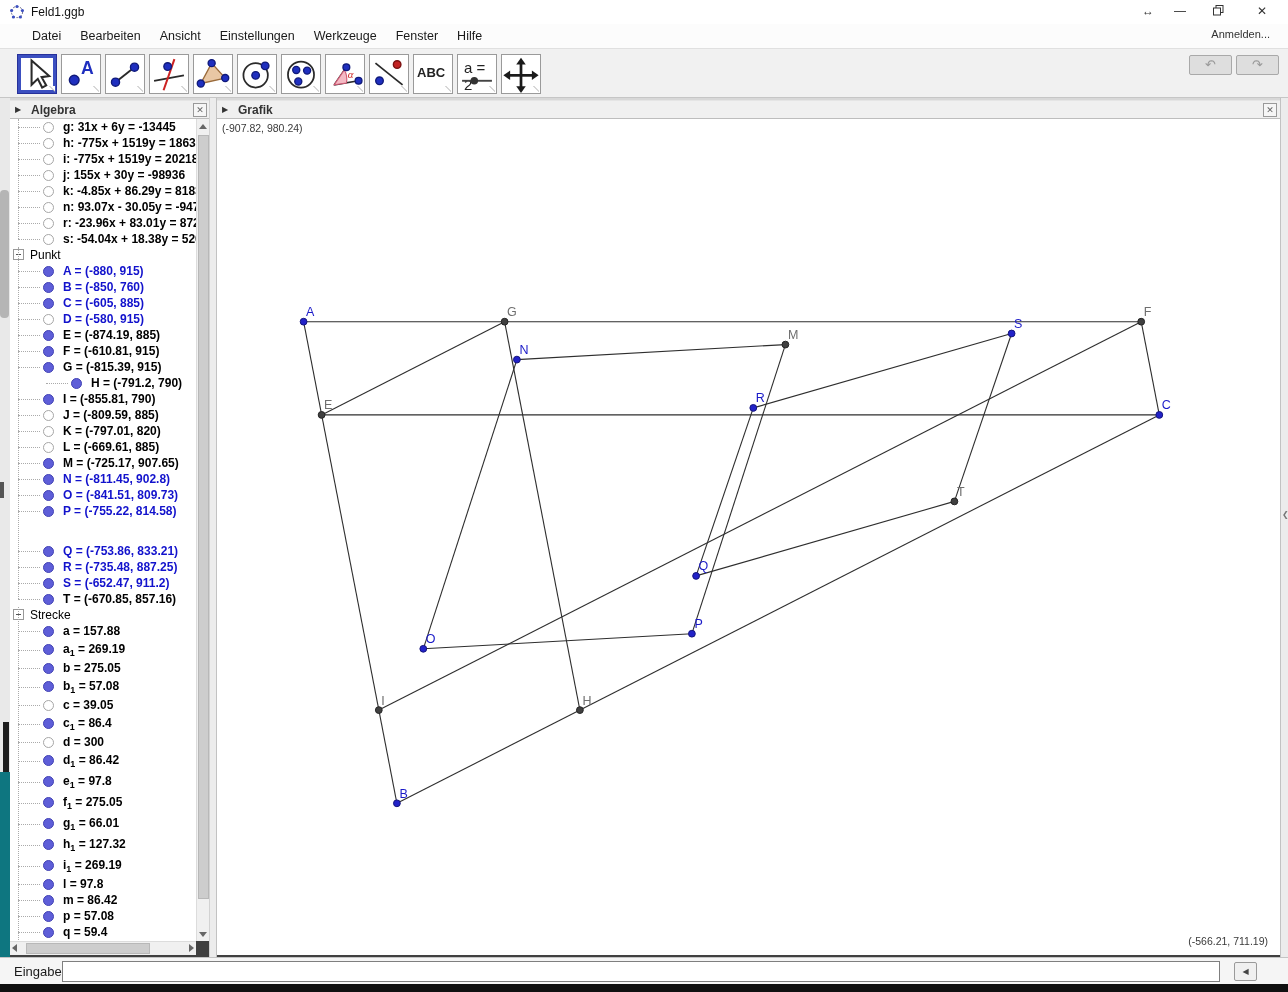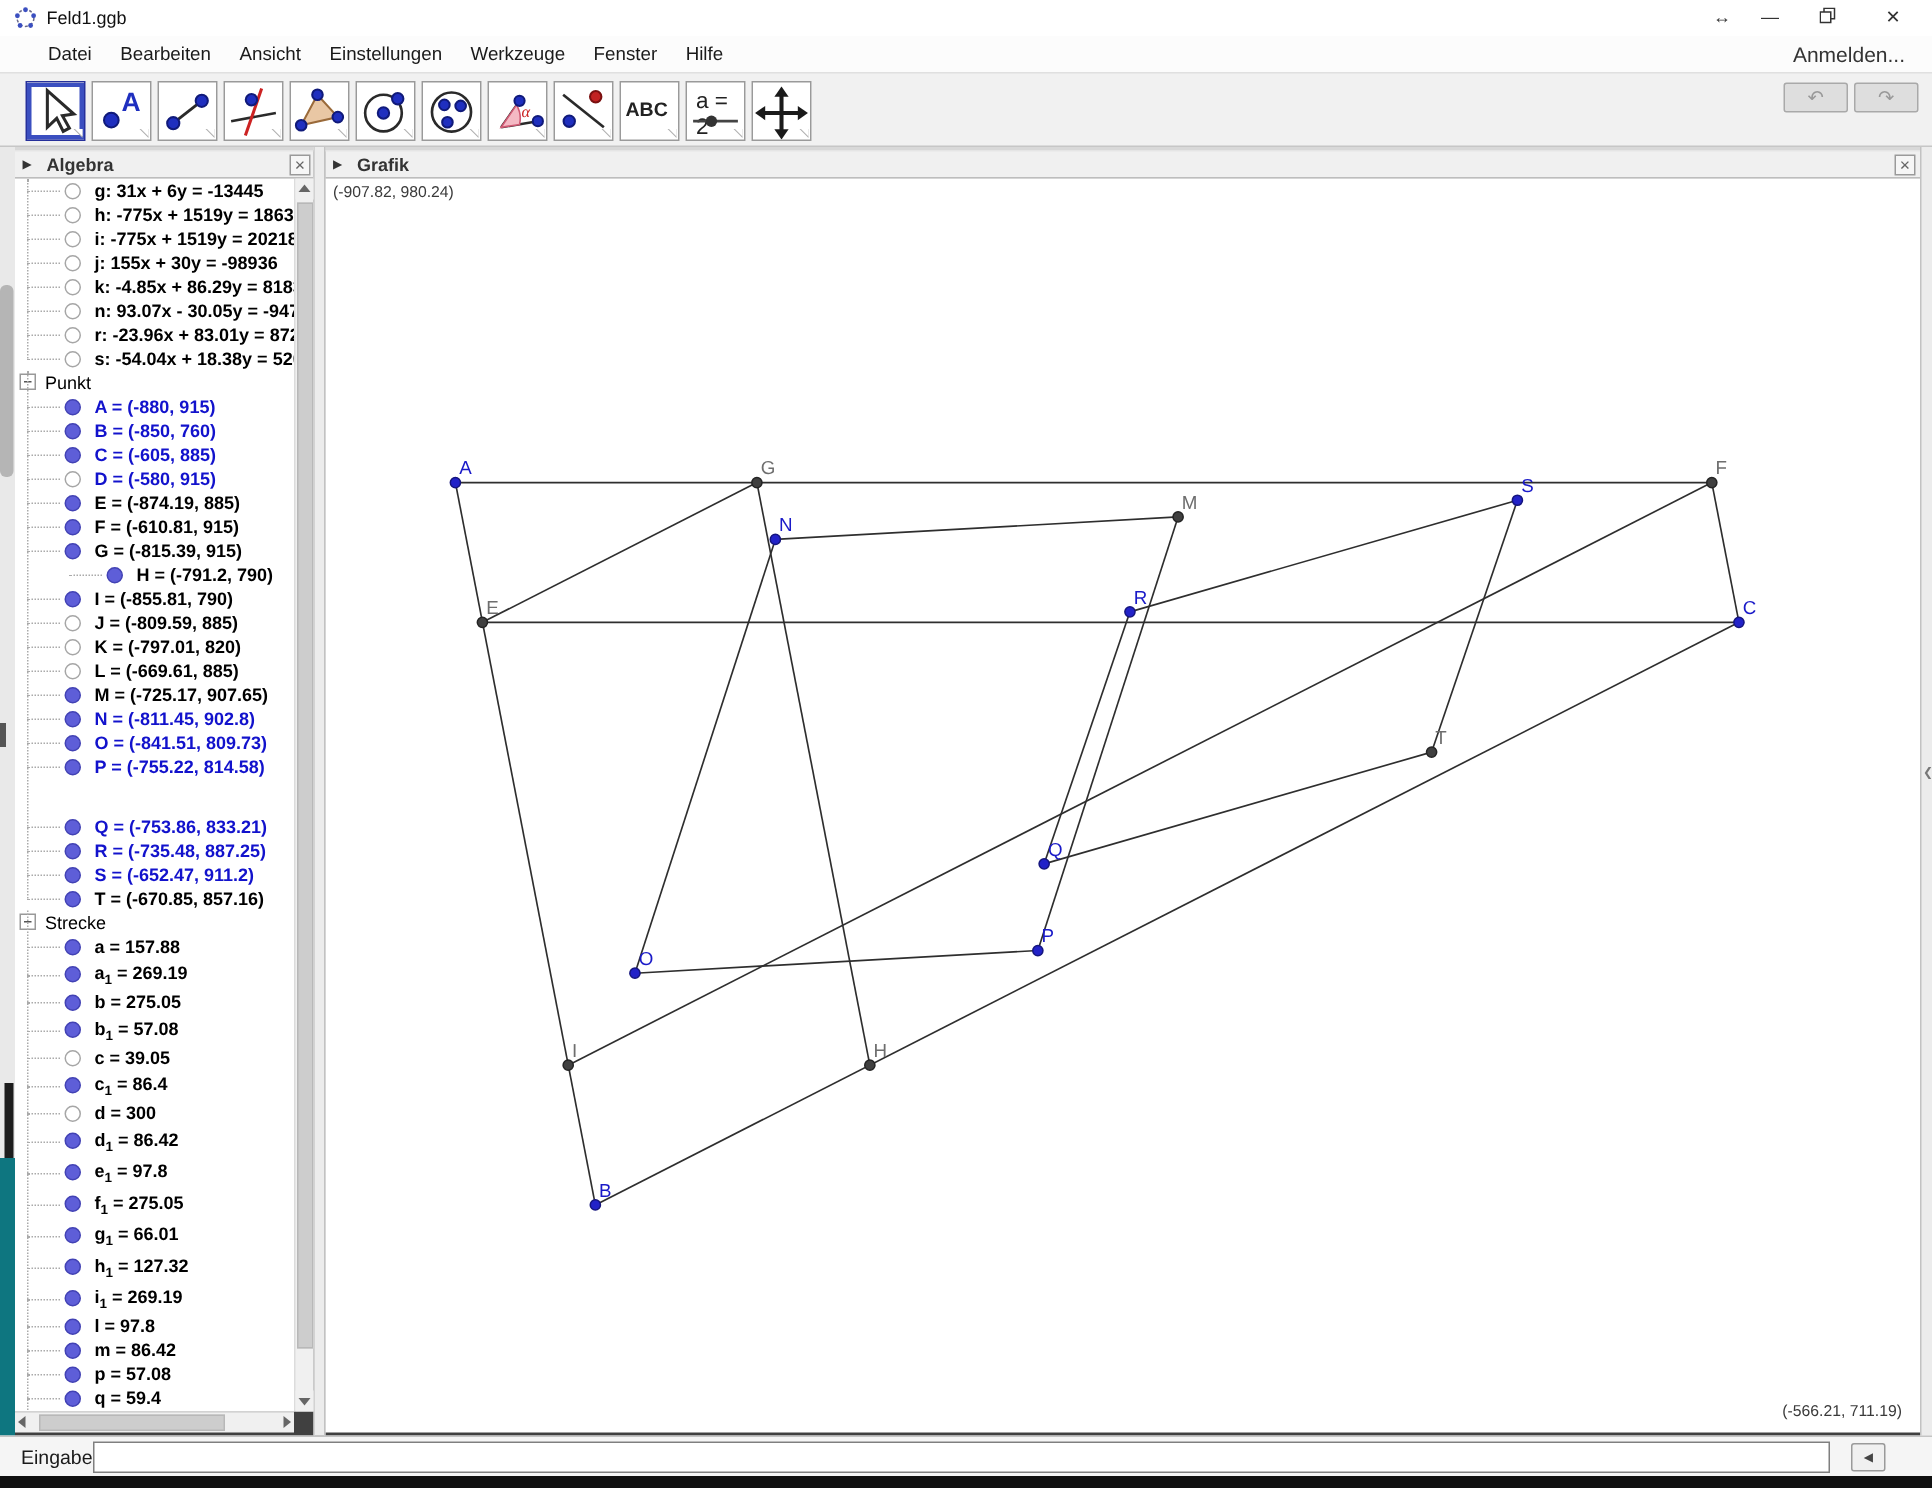--- a/index.html
+++ b/index.html
@@ -10,21 +10,21 @@
   .titlebar { position:absolute; left:0; top:0; width:1288px; height:24px; background:#fff; }
   .title-text { position:absolute; left:31px; top:5px; font-size:12px; color:#111; }
   .app-logo { position:absolute; left:9px; top:4px; width:16px; height:16px; }
   .winbtn { position:absolute; top:0; width:34px; height:22px; text-align:center; line-height:22px; font-size:12px; color:#333; }
   .winbtn svg { margin-top:5px; }
 
   
   .menubar { position:absolute; left:0; top:24px; width:1288px; height:24px; background:#fcfcfc; }
   .menu-items { position:absolute; left:32px; top:0; height:24px; display:flex; gap:19px; align-items:center; }
   .menu-item { font-size:12.5px; color:#1a1a1a; cursor:default; }
-  .signin { position:absolute; right:18px; top:4px; font-size:14px; color:#333; }
+  .signin { position:absolute; right:18px; top:4px; font-size:11px; color:#333; }
 
   
   .toolbar { position:absolute; left:0; top:48px; width:1288px; height:50px; background:#f1f1f1; border-top:1px solid #e0e0e0; border-bottom:1px solid #c6c6c6; }
   .tbtn { position:absolute; top:5px; width:40px; height:40px; background:#fff; border:1px solid #9a9a9a; }
   .tbtn.selected { box-shadow:0 0 0 3px #3b4fc0 inset; border:1px solid #26309a; }
   .tbtn .dd { position:absolute; right:1px; bottom:1px; width:0; height:0; border-left:6px solid transparent; border-top:6px solid #b0b0b0; }
   .tbtn .dd::after { content:""; position:absolute; left:-5px; top:-6px; width:0; height:0; border-left:5px solid transparent; border-top:5px solid #fff; }
   .histbtn { position:absolute; top:6px; width:43px; height:20px; background:#dedede; border:1px solid #a9a9a9; border-radius:2px; color:#999; font-size:13px; line-height:18px; text-align:center; }
   .minibtn { position:absolute; top:77px; font-size:12px; color:#8a8a8a; }
 

